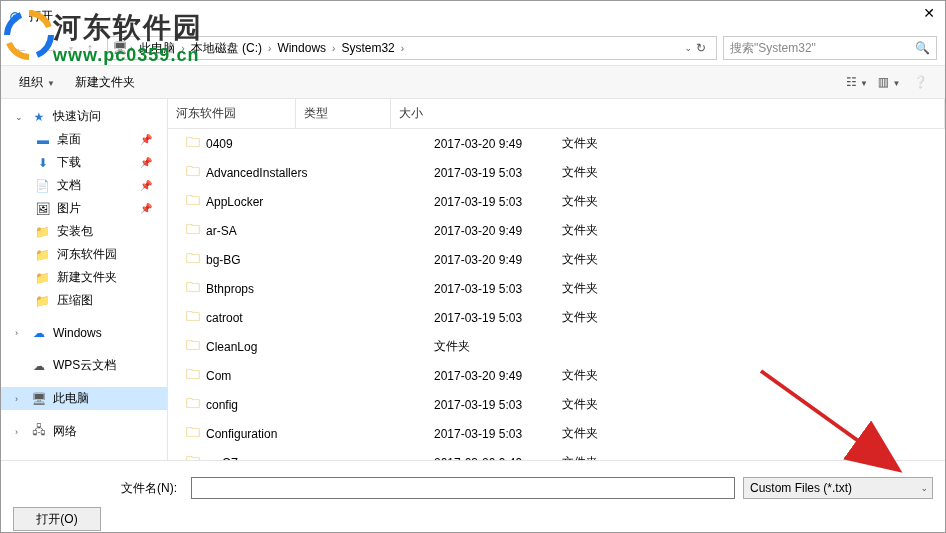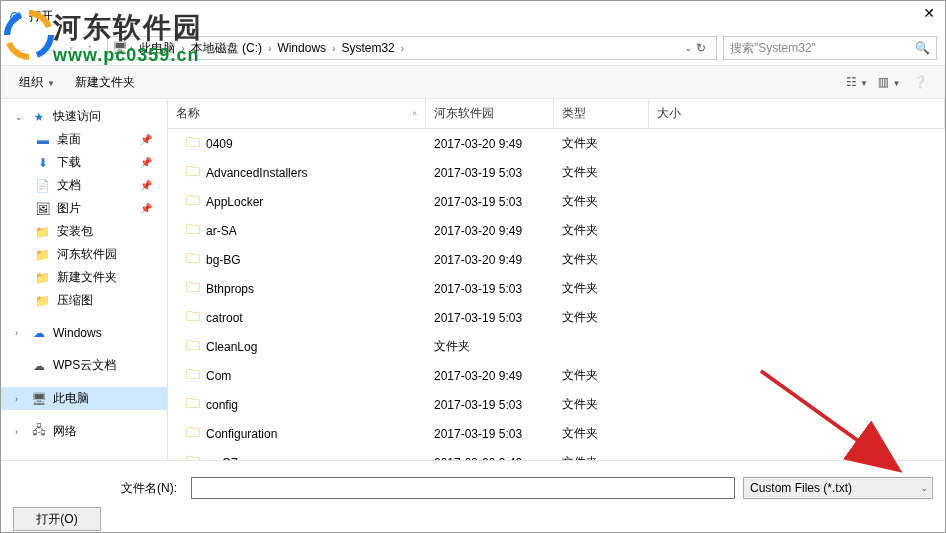--- a/index.html
+++ b/index.html
@@ -203,24 +203,20 @@
     <div style="height:10px;"></div>
     <div class="section-header">
       <span class="tw">›</span>
       <span class="ic net-ic">🖧</span>
       <span>网络</span>
     </div>
   </div>
 
   <div class="files">
     <div class="fhead">
-      <div class="col name">
-          <span>名称</span>
-          <span class="sort-ind" style="margin-left:auto;">˄</span>
-        </div>
       <div class="col date">
           <span>河东软件园</span>
         </div>
       <div class="col type">
           <span>类型</span>
         </div>
       <div class="col size">
           <span>大小</span>
         </div>
     </div>

